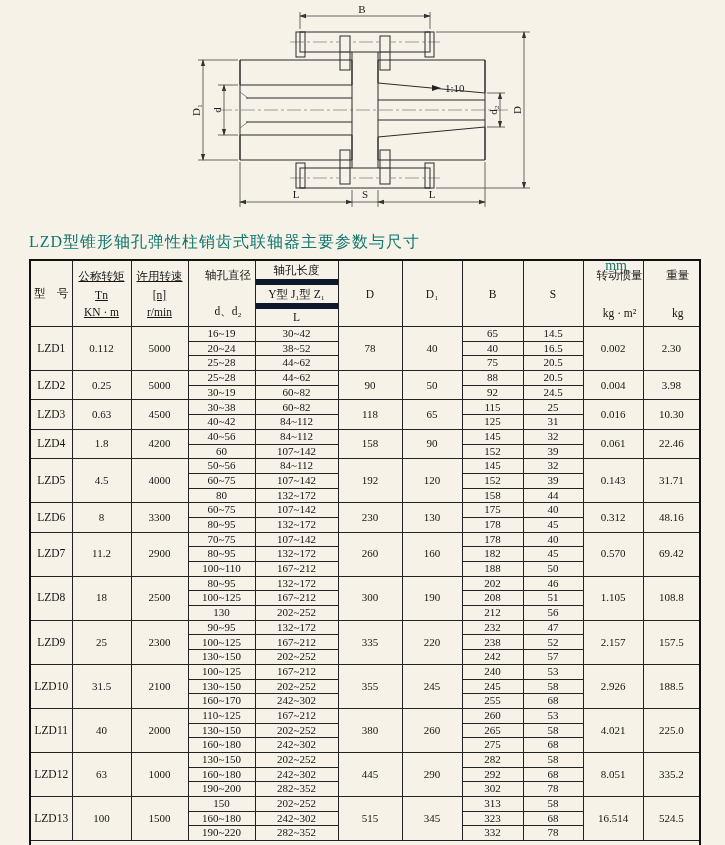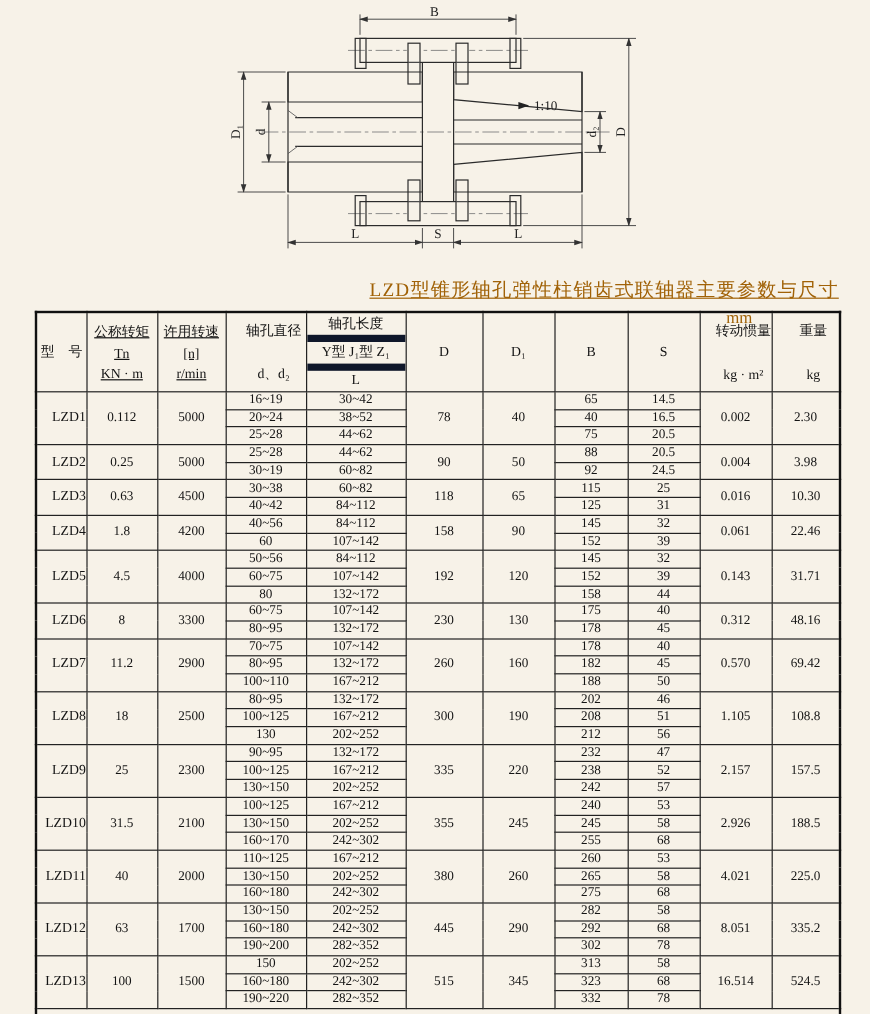--- a/index.html
+++ b/index.html
@@ -14,21 +14,21 @@
   
   .drawing{display:block;margin:0;}
   .dwg-line{stroke:#2b2b2b;stroke-width:1;fill:none;}
   .dwg-thin{stroke:#555;stroke-width:.7;fill:none;}
   .dwg-dim{stroke:#444;stroke-width:.8;fill:none;}
   .dwg-center{stroke:#777;stroke-width:.7;stroke-dasharray:14 3 3 3;fill:none;}
   .dwg-text{font-family:"Liberation Serif","DejaVu Serif",serif;font-size:11px;fill:#222;}
   
   .title-row{
     position:relative;width:670px;margin:4px 0 6px 29px;
-    text-align:right;font-size:16px;letter-spacing:1px;color:#a16207;text-decoration:underline;
+    text-align:left;font-size:16px;letter-spacing:1px;color:#0f766e;
   }
   .title-row .unit{
     position:absolute;right:72px;top:1px;font-size:14px;letter-spacing:0;margin-top:25px;
   }
   
   table.param-table{
     width:670px;margin-left:29px;
     border-collapse:collapse;table-layout:fixed;
     border:2px solid #111;
     font-size:11px;color:#141414;
@@ -38,21 +38,21 @@
     padding:0;text-align:center;vertical-align:middle;
     font-weight:normal;white-space:nowrap;overflow:hidden;
   }
   .param-table thead th{height:55px;font-size:11.5px;}
   .param-table thead .stack{display:flex;flex-direction:column;justify-content:space-between;height:51px;padding:2px 0;margin-left:13px;}
   .param-table thead .stack3{display:flex;flex-direction:column;justify-content:space-around;height:55px;text-decoration:underline;}
   .param-table th.borelen{padding:0;}
   .param-table th.borelen .seg{height:18px;line-height:18px;border-bottom:6px solid #0f172a;}
   .param-table th.borelen .seg:last-child{border-bottom:none;height:17px;line-height:17px;}
   .param-table tbody td{height:13.7px;line-height:13.5px;font-size:11px;}
-  .param-table tbody td.model{font-size:11.5px;text-align:right;}
+  .param-table tbody td.model{font-size:11.5px;}
   .param-table tfoot td{
     text-align:left;vertical-align:top;height:42px;font-size:12px;
   }
   .param-table tfoot .note-line1{padding:3px 0 0 14px;line-height:19px;}
 </style>
 </head>
 <body>
 <div class="page">
 
 <svg class="drawing" width="725" height="228" viewBox="0 0 725 228">
@@ -459,21 +459,21 @@
         </tr>
         <tr>
           <td>160~180</td>
           <td>242~302</td>
           <td>275</td>
           <td>68</td>
         </tr>
         <tr>
           <td rowspan="3" class="model">LZD12</td>
           <td rowspan="3">63</td>
-          <td rowspan="3">1700</td>
+          <td rowspan="3">1000</td>
           <td>130~150</td>
           <td>202~252</td>
           <td rowspan="3">445</td>
           <td rowspan="3">290</td>
           <td>282</td>
           <td>58</td>
           <td rowspan="3">8.051</td>
           <td rowspan="3">335.2</td>
         </tr>
         <tr>

